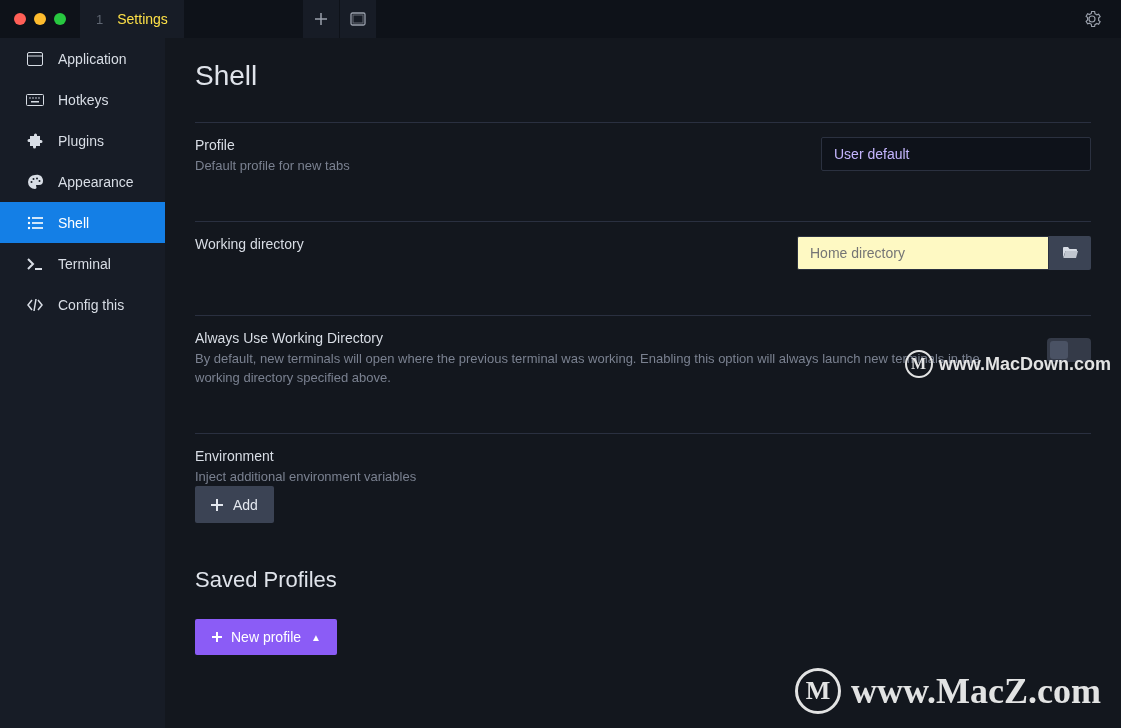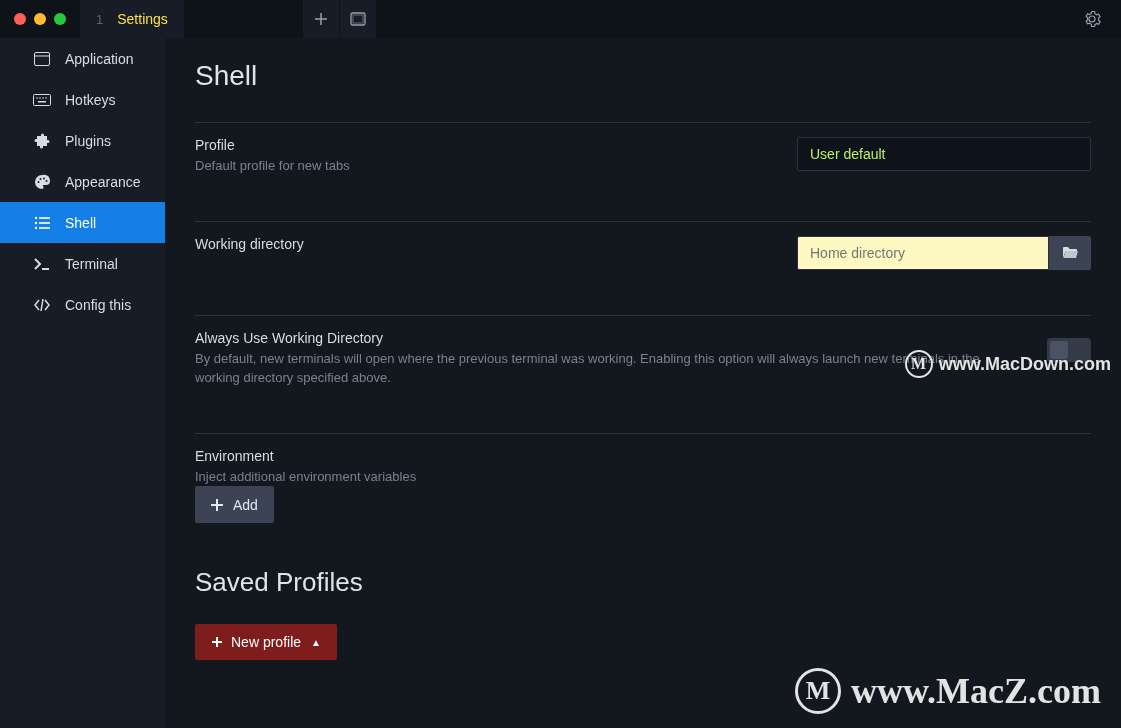--- a/index.html
+++ b/index.html
@@ -66,21 +66,21 @@
 .sidebar {
   width: 165px;
   background: #171c26;
   padding-top: 0;
 }
 .side-item {
   height: 41px;
   display: flex;
   align-items: center;
   gap: 14px;
-  padding-left: 33px;
+  padding-left: 26px;
   color: #d8dde5;
   font-size: 14px;
 }
 .side-item.active {
   background: #147fe6;
   color: #ffffff;
 }
 .side-item .icon {
   width: 18px; display: flex; justify-content: center;
   color: inherit;
@@ -90,44 +90,44 @@
   padding: 22px 30px 0 30px;
   overflow-y: auto;
 }
 h1.page-title {
   font-size: 28px;
   font-weight: 300;
   color: #dfe3ea;
   margin-bottom: 18px;
 }
 .section-title {
-  font-size: 26px;
+  font-size: 22px;
   font-weight: 300;
   color: #dfe3ea;
   margin-top: 30px;
   margin-bottom: 18px;
 }
 .row {
   display: flex;
   align-items: flex-start;
   border-bottom: 1px solid #23293400;
   padding: 14px 0;
   border-top: 1px solid #2a3040;
   margin-top: 30px;
 }
 .row:first-of-type { border-top: 1px solid #2a3040; }
 .row .left { flex: 1; padding-right: 20px; }
 .row .label { font-size: 14px; color: #d8dde5; }
 .row .desc { font-size: 13px; color: #7a8190; margin-top: 4px; line-height: 1.45; }
 .select {
-  width: 294px;
+  width: 270px;
   height: 34px;
   background: #0e121a;
   border: 1px solid #2b3140;
-  color: #bef264;
+  color: #c4b5fd;
   padding: 0 12px;
   display: flex;
   align-items: center;
   font-size: 14px;
   border-radius: 2px;
 }
 .input-group {
   display: flex;
   width: 294px;
 }
@@ -168,21 +168,21 @@
   height: 37px;
   background: #3b4354;
   color: #e4e8ef;
   padding: 0 16px;
   display: flex; align-items: center; gap: 10px;
   font-size: 14px;
   border-radius: 2px;
 }
 .btn-primary {
   height: 36px;
-  background: #7f1d1d;
+  background: #8b5cf6;
   color: #fff;
   padding: 0 16px;
   display: inline-flex; align-items: center; gap: 8px;
   font-size: 14px;
   border-radius: 2px;
   margin-top: 8px;
 }
 .caret { font-size: 10px; margin-left: 2px; }
 .watermark1 {
   position: absolute;

